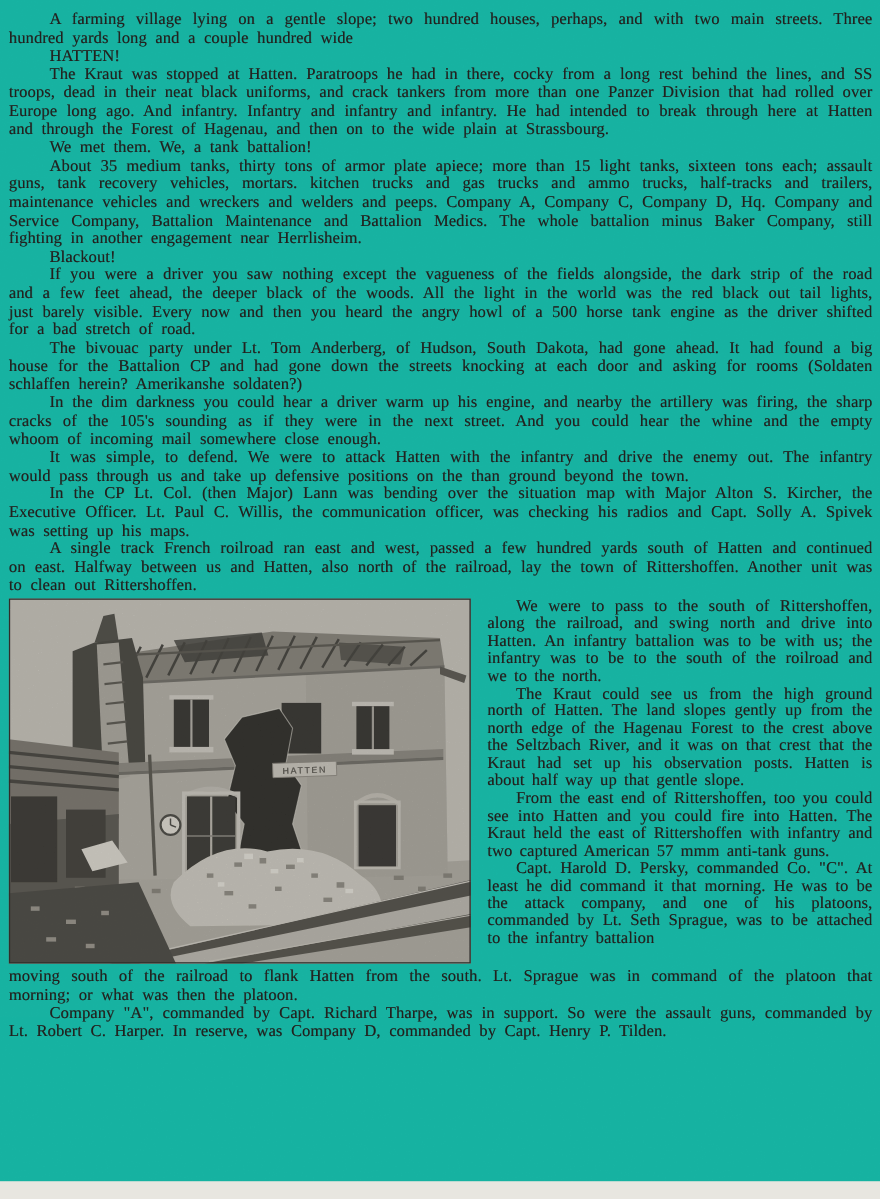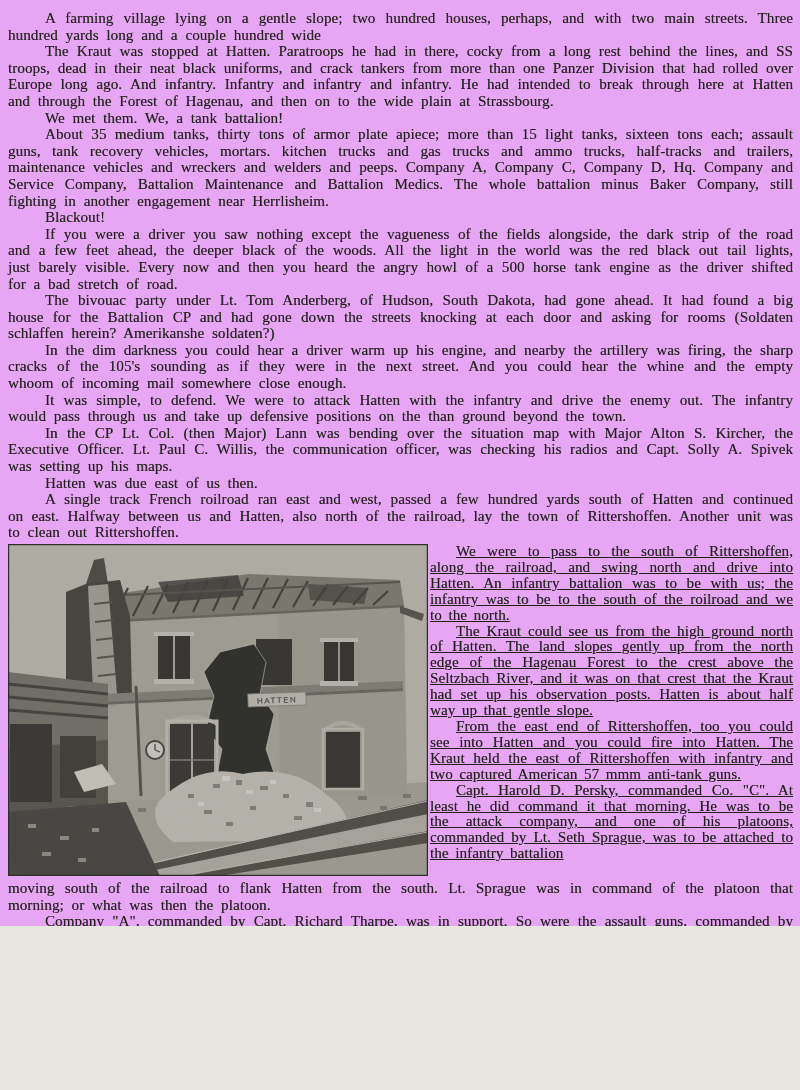--- a/index.html
+++ b/index.html
@@ -1,69 +1,69 @@
 <!DOCTYPE html>
 <html><head>
 <meta charset="utf-8">
 <style>
   html,body { margin:0; padding:0; background:#e8e6e0; }
   .page {
     position:relative;
-    width:800px; height:926px;
+    width:800px; height:1074px;
     margin:0 auto;
     box-sizing:border-box;
-    background:#f0abfc;
+    background:#14b8a6;
     padding:10px 7px 0 8px;
     overflow:hidden;
     font-family:"Liberation Serif","DejaVu Serif",serif;
     font-size:15px;
     line-height:16.6px;
     color:#201e1b;
     text-shadow:0.3px 0 0 rgba(32,30,27,0.55);
   }
   .para {
     margin:0;
     text-align:justify;
     text-indent:37px;
     word-spacing:0.26em;
     letter-spacing:0.1px;
   }
   .para.no-indent { text-indent:0; }
   .columns { display:flex; align-items:flex-start; margin-top:3px; }
   .photo-frame { flex:0 0 420px; width:420px; height:332px; }
   .photo-frame svg { display:block; width:420px; height:332px; }
-  .col-right { flex:1 1 auto; padding-left:2px; line-height:15.9px;text-decoration:underline; }
+  .col-right { flex:1 1 auto; padding-left:15px; line-height:15.9px; }
   .col-right .para { text-indent:26px; word-spacing:0.18em; }
   .bottom-section { margin-top:4px; }
   .page-noise {
     position:absolute; left:0; top:0; width:800px; height:1090px;
     pointer-events:none; opacity:0.05;
   }
   .sign-text {
     font-family:"Liberation Sans","DejaVu Sans",sans-serif;
     font-size:8px; letter-spacing:1.5px; fill:#55524a;
   }
 </style>
 </head>
 <body>
 
 <div class="page">
 
   <div class="top-text">
       <p class="para">A farming village lying on a gentle slope; two hundred houses, perhaps, and with two main streets. Three hundred yards long and a couple hundred wide</p>
+      <p class="para">HATTEN!</p>
       <p class="para">The Kraut was stopped at Hatten. Paratroops he had in there, cocky from a long rest behind the lines, and SS troops, dead in their neat black uniforms, and crack tankers from more than one Panzer Division that had rolled over Europe long ago. And infantry. Infantry and infantry and infantry. He had intended to break through here at Hatten and through the Forest of Hagenau, and then on to the wide plain at Strassbourg.</p>
       <p class="para">We met them. We, a tank battalion!</p>
       <p class="para">About 35 medium tanks, thirty tons of armor plate apiece; more than 15 light tanks, sixteen tons each; assault guns, tank recovery vehicles, mortars. kitchen trucks and gas trucks and ammo trucks, half-tracks and trailers, maintenance vehicles and wreckers and welders and peeps. Company A, Company C, Company D, Hq. Company and Service Company, Battalion Maintenance and Battalion Medics. The whole battalion minus Baker Company, still fighting in another engagement near Herrlisheim.</p>
       <p class="para">Blackout!</p>
       <p class="para">If you were a driver you saw nothing except the vagueness of the fields alongside, the dark strip of the road and a few feet ahead, the deeper black of the woods. All the light in the world was the red black out tail lights, just barely visible. Every now and then you heard the angry howl of a 500 horse tank engine as the driver shifted for a bad stretch of road.</p>
       <p class="para">The bivouac party under Lt. Tom Anderberg, of Hudson, South Dakota, had gone ahead. It had found a big house for the Battalion CP and had gone down the streets knocking at each door and asking for rooms (Soldaten schlaffen herein? Amerikanshe soldaten?)</p>
       <p class="para">In the dim darkness you could hear a driver warm up his engine, and nearby the artillery was firing, the sharp cracks of the 105's sounding as if they were in the next street. And you could hear the whine and the empty whoom of incoming mail somewhere close enough.</p>
       <p class="para">It was simple, to defend. We were to attack Hatten with the infantry and drive the enemy out. The infantry would pass through us and take up defensive positions on the than ground beyond the town.</p>
       <p class="para">In the CP Lt. Col. (then Major) Lann was bending over the situation map with Major Alton S. Kircher, the Executive Officer. Lt. Paul C. Willis, the communication officer, was checking his radios and Capt. Solly A. Spivek was setting up his maps.</p>
-      <p class="para">Hatten was due east of us then.</p>
       <p class="para">A single track French roilroad ran east and west, passed a few hundred yards south of Hatten and continued on east. Halfway between us and Hatten, also north of the railroad, lay the town of Rittershoffen. Another unit was to clean out Rittershoffen.</p>
     </div>
 
   <div class="columns">
 
     <div class="photo-frame">
       <svg viewBox="0 0 420 332" role="img">
         <defs>
           <filter id="grainP" x="0" y="0" width="100%" height="100%">
             <feTurbulence type="fractalNoise" baseFrequency="0.9" numOctaves="2" stitchTiles="stitch"></feTurbulence>

